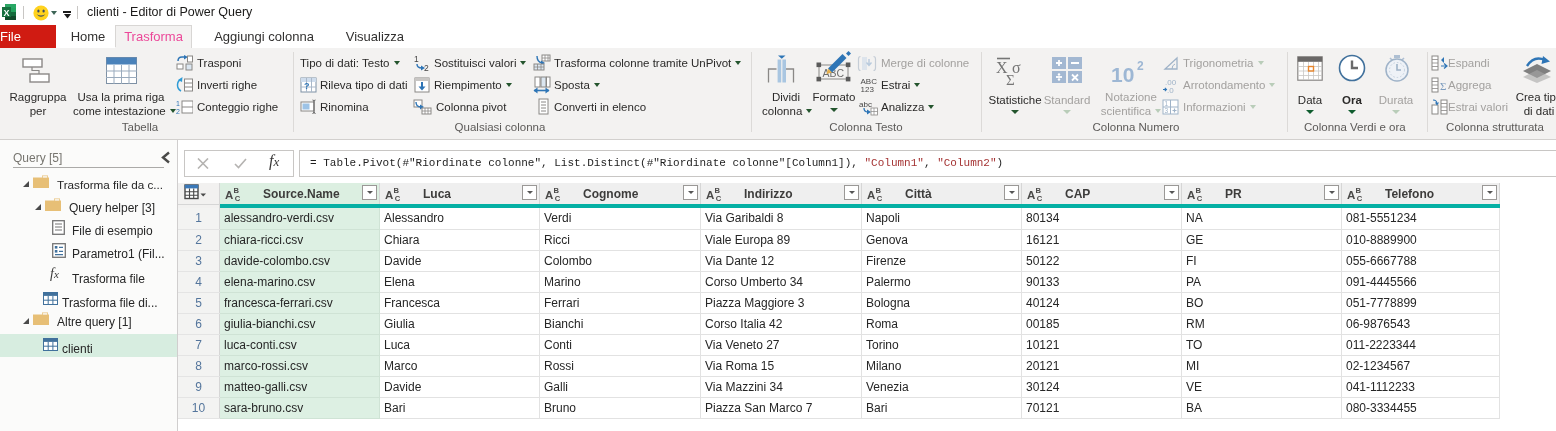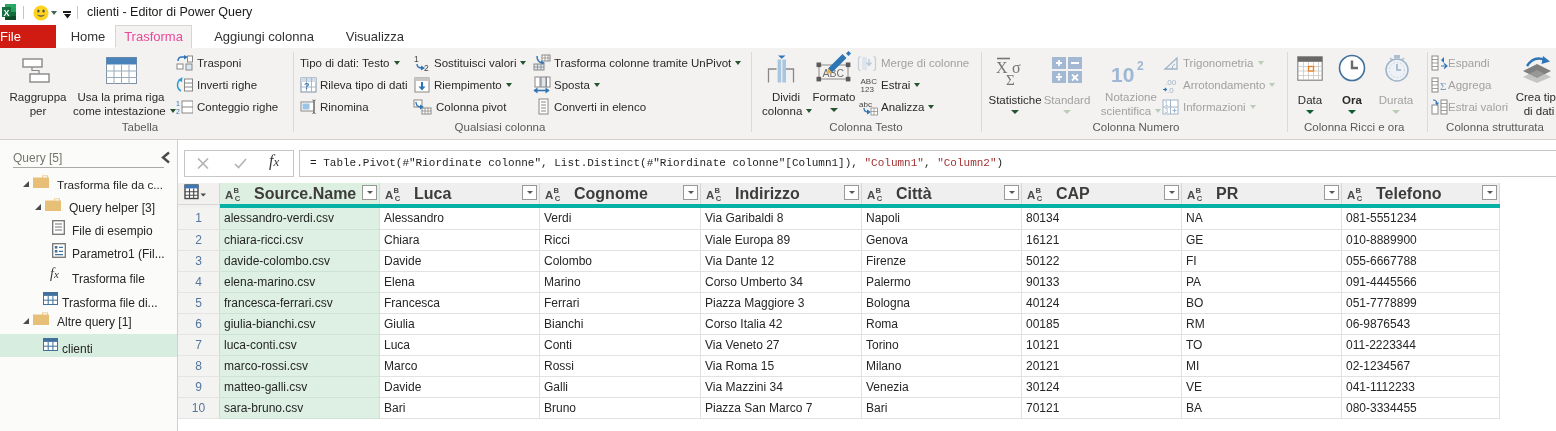--- a/index.html
+++ b/index.html
@@ -54,21 +54,21 @@
 <div class="a" style="left:115px;top:47px;width:75px;height:2px;background:#f3f2f1"></div>
 <div class="sep" style="left:293px"></div>
 <div class="sep" style="left:751px"></div>
 <div class="sep" style="left:981px"></div>
 <div class="sep" style="left:1287px"></div>
 <div class="sep" style="left:1427px"></div>
 <div class="gl" style="left:90px;top:121px;width:100px">Tabella</div>
 <div class="gl" style="left:450px;top:121px;width:100px">Qualsiasi colonna</div>
 <div class="gl" style="left:816px;top:121px;width:100px">Colonna Testo</div>
 <div class="gl" style="left:1086px;top:121px;width:100px">Colonna Numero</div>
-<div class="gl" style="left:1304px;top:121px;width:100px">Colonna Ricci e ora</div>
+<div class="gl" style="left:1304px;top:121px;width:100px">Colonna Verdi e ora</div>
 <div class="gl" style="left:1445px;top:121px;width:100px">Colonna strutturata</div>
 
 <svg class="a" style="left:21px;top:58px" width="30" height="26" viewBox="0 0 30 26">
   <rect x="2" y="1" width="19" height="8" fill="#fff" stroke="#8a8886" stroke-width="1.4"></rect>
   <rect x="9" y="16" width="19" height="8" fill="#fff" stroke="#8a8886" stroke-width="1.4"></rect>
   <path d="M11 9 L11 12.5 L18 12.5 L18 16" fill="none" stroke="#8a8886" stroke-width="1.2"></path>
 </svg>
 <div class="big" style="left:2px;top:91px;width:72px">Raggruppa<br>per</div>
 <svg class="a" style="left:106px;top:57px" width="31" height="27" viewBox="0 0 31 27">
   <rect x="0.5" y="0.5" width="30" height="26" fill="#fff" stroke="#7e91a5" stroke-width="1"></rect>
@@ -617,21 +617,21 @@
         <td class="dc">080-3334455</td>
       </tr>
 </tbody>
   </table>
 <style>
 .cor{width:35px;background:#f2f1f0;border-right:1px solid #d6d6d6;border-bottom:1px solid #d6d6d6;padding:1px 0 0 6px;text-align:left;vertical-align:middle}
 .hd{background:#efefef;border-right:1px solid #d6d6d6;padding:0;font-weight:bold;color:#3d3c3b;text-align:left;vertical-align:middle}
 .hd.sel{background:#dcefe1}
 .hin{position:relative;height:21px;display:flex;align-items:center}
 .hic{margin-left:5px;flex:0 0 auto}
-.hlab{margin-left:12px;font-size:16px}
+.hlab{margin-left:21px;font-size:12px}
 .fb{position:absolute;right:2px;top:2px;width:13px;height:13px;border:1px solid #9a9896;background:#fff;display:flex;align-items:center;justify-content:center}
 .fbc{width:0;height:0;border-left:3px solid transparent;border-right:3px solid transparent;border-top:3.5px solid #555}
 .tz{background:#f2f1f0;border-right:1px solid #d6d6d6}
 .teal{background:#05b0a4;padding:0}
 .rn{background:#f3f3f2;color:#54759c;text-align:center;border-right:1px solid #d6d6d6;border-bottom:1px solid #e4e4e4;padding:0;font-size:12px}
 .dc{border-right:1px solid #e2e2e2;border-bottom:1px solid #e2e2e2;padding:0 0 0 4px;white-space:nowrap;overflow:hidden}
 .dc.sel2{background:#ddf0e3;border-right-color:#cfe3d5;border-bottom-color:#cfe3d5}
 </style>
 
 </body></html>

